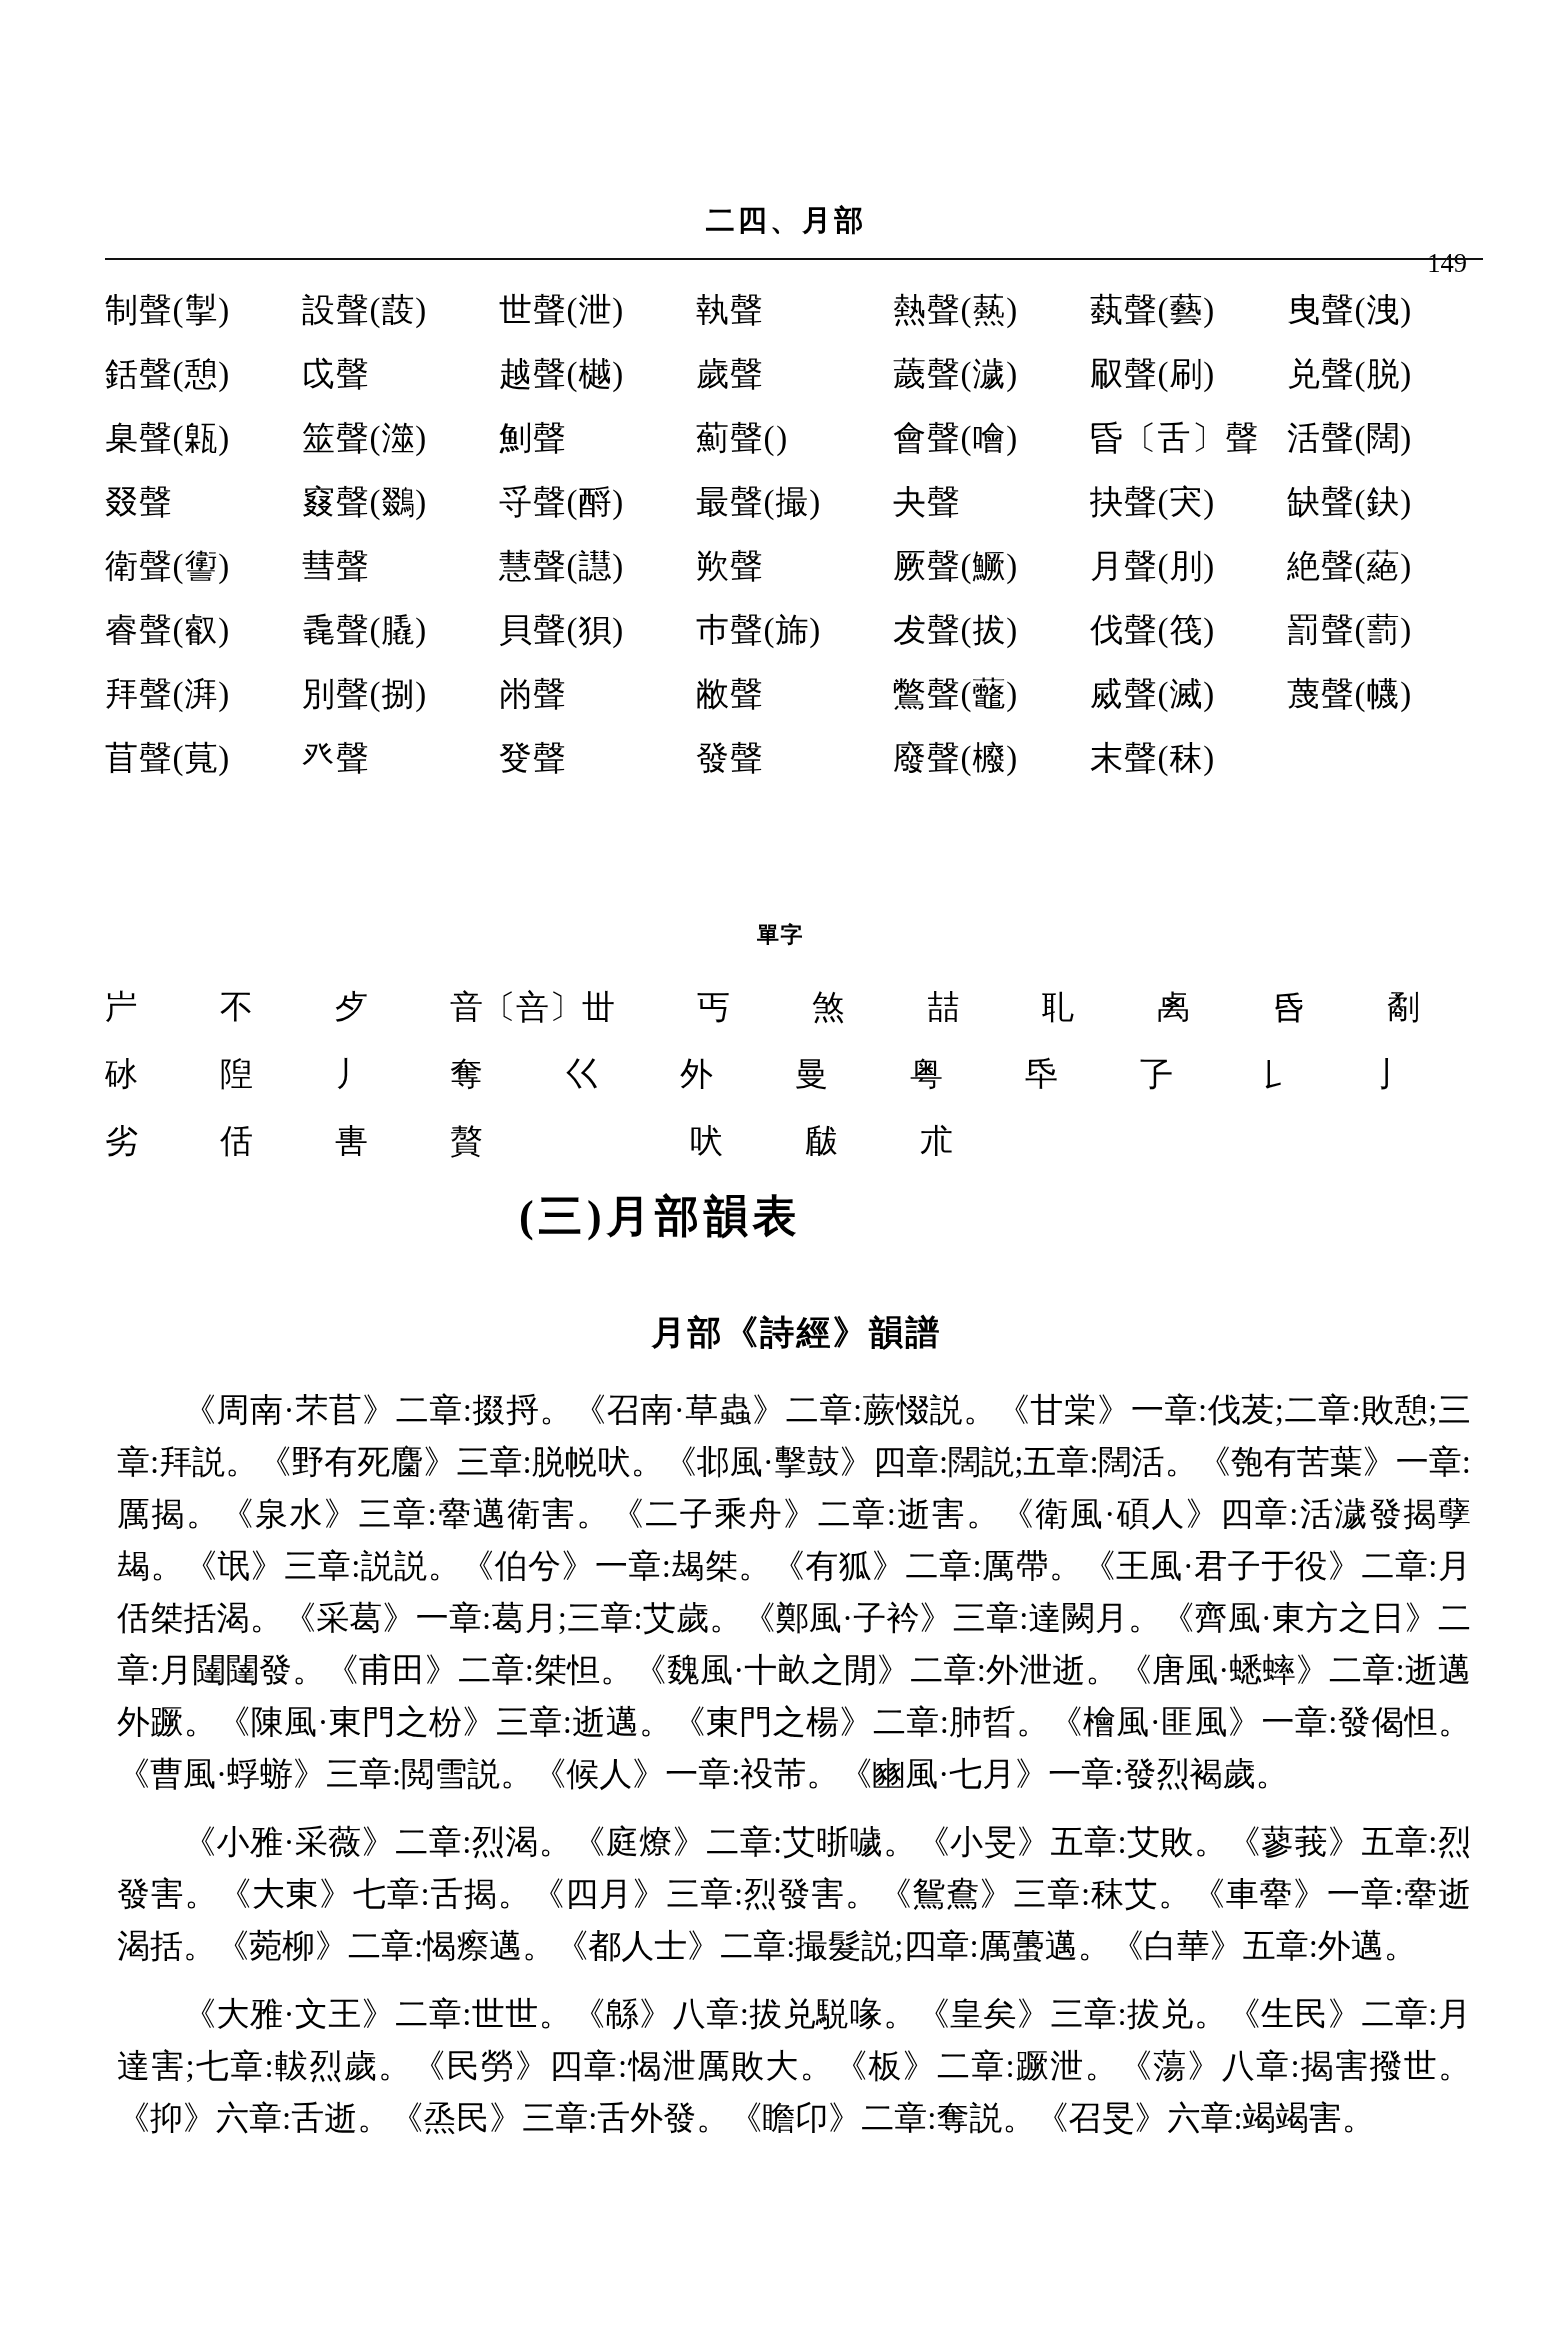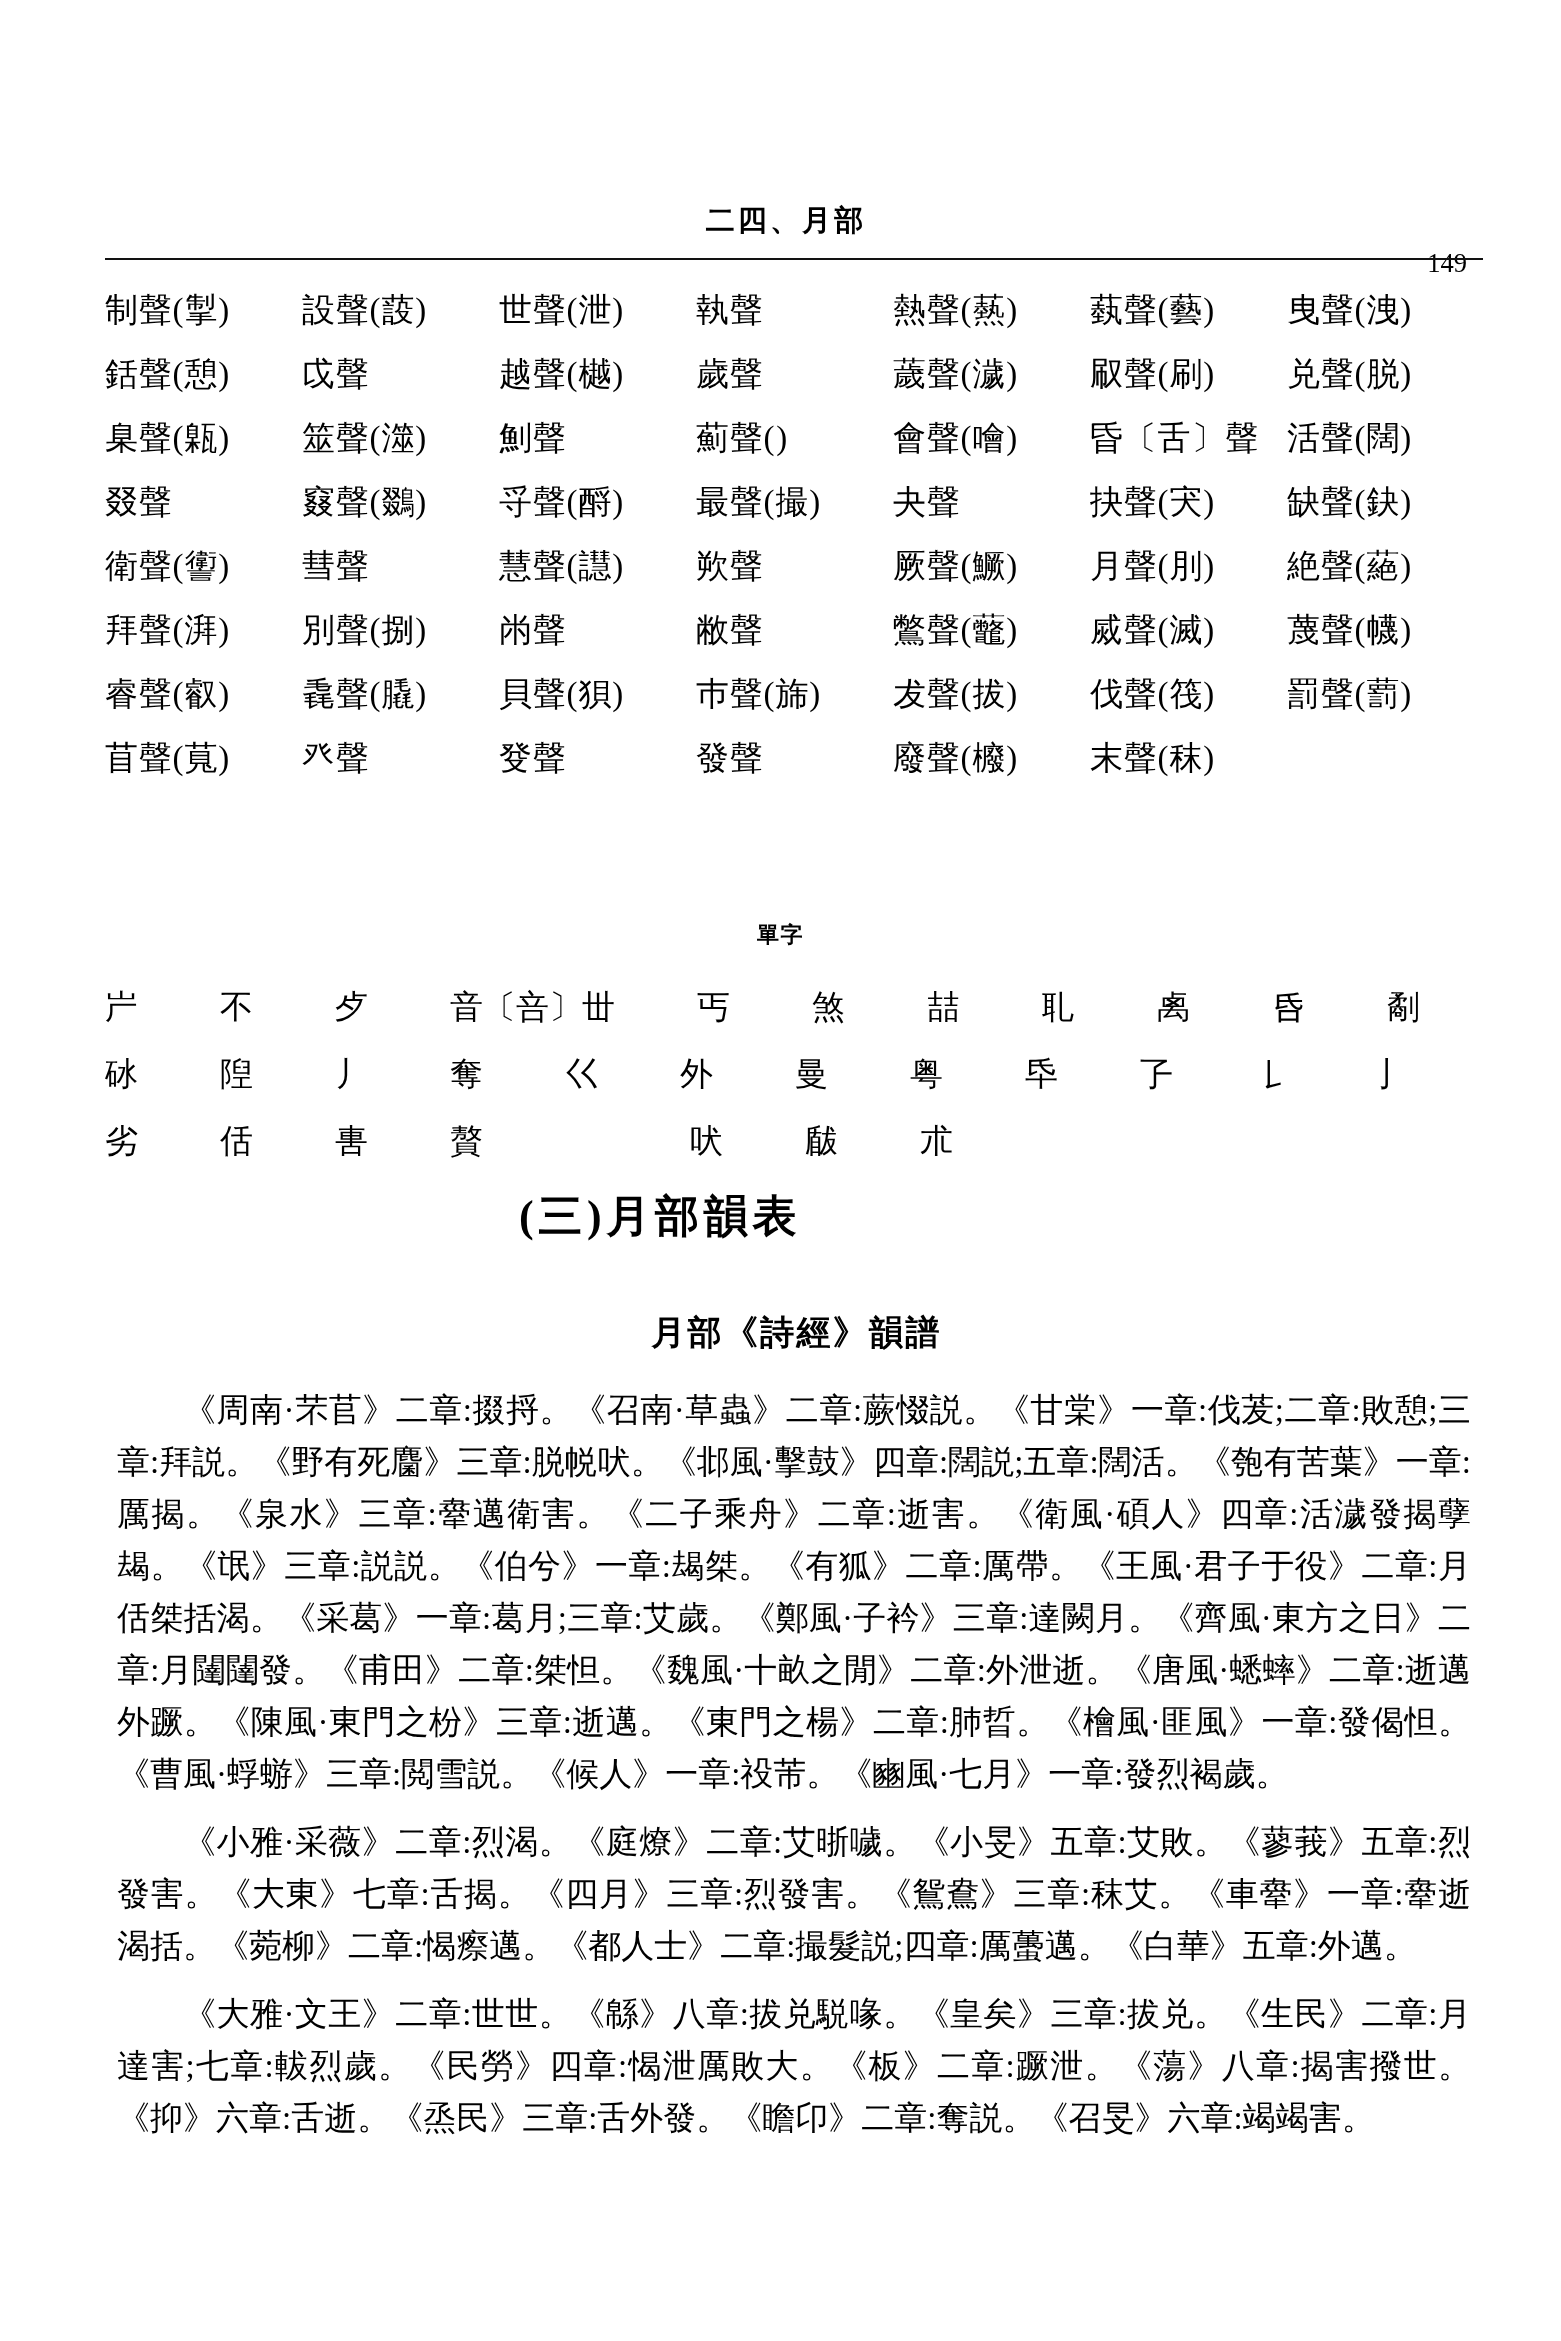--- a/index.html
+++ b/index.html
@@ -102,36 +102,36 @@
       <div class="hrow">
         <span class="hcell">衛聲(讆)</span>
         <span class="hcell">彗聲</span>
         <span class="hcell">慧聲(譿)</span>
         <span class="hcell">欮聲</span>
         <span class="hcell">厥聲(鱖)</span>
         <span class="hcell">月聲(刖)</span>
         <span class="hcell">絶聲(蕝)</span>
       </div>
       <div class="hrow">
+        <span class="hcell">睿聲(叡)</span>
+        <span class="hcell">毳聲(膬)</span>
+        <span class="hcell">貝聲(狽)</span>
+        <span class="hcell">巿聲(旆)</span>
+        <span class="hcell">犮聲(拔)</span>
+        <span class="hcell">伐聲(筏)</span>
+        <span class="hcell">罰聲(藅)</span>
+      </div>
+      <div class="hrow">
         <span class="hcell">拜聲(湃)</span>
         <span class="hcell">別聲(捌)</span>
         <span class="hcell">㡀聲</span>
         <span class="hcell">敝聲</span>
         <span class="hcell">鷩聲(虌)</span>
         <span class="hcell">烕聲(滅)</span>
         <span class="hcell">蔑聲(幭)</span>
-      </div>
-      <div class="hrow">
-        <span class="hcell">睿聲(叡)</span>
-        <span class="hcell">毳聲(膬)</span>
-        <span class="hcell">貝聲(狽)</span>
-        <span class="hcell">巿聲(旆)</span>
-        <span class="hcell">犮聲(拔)</span>
-        <span class="hcell">伐聲(筏)</span>
-        <span class="hcell">罰聲(藅)</span>
       </div>
       <div class="hrow">
         <span class="hcell">苜聲(萈)</span>
         <span class="hcell">癶聲</span>
         <span class="hcell">癹聲</span>
         <span class="hcell">發聲</span>
         <span class="hcell">廢聲(櫠)</span>
         <span class="hcell">末聲(秣)</span>
       </div>
     </div>

